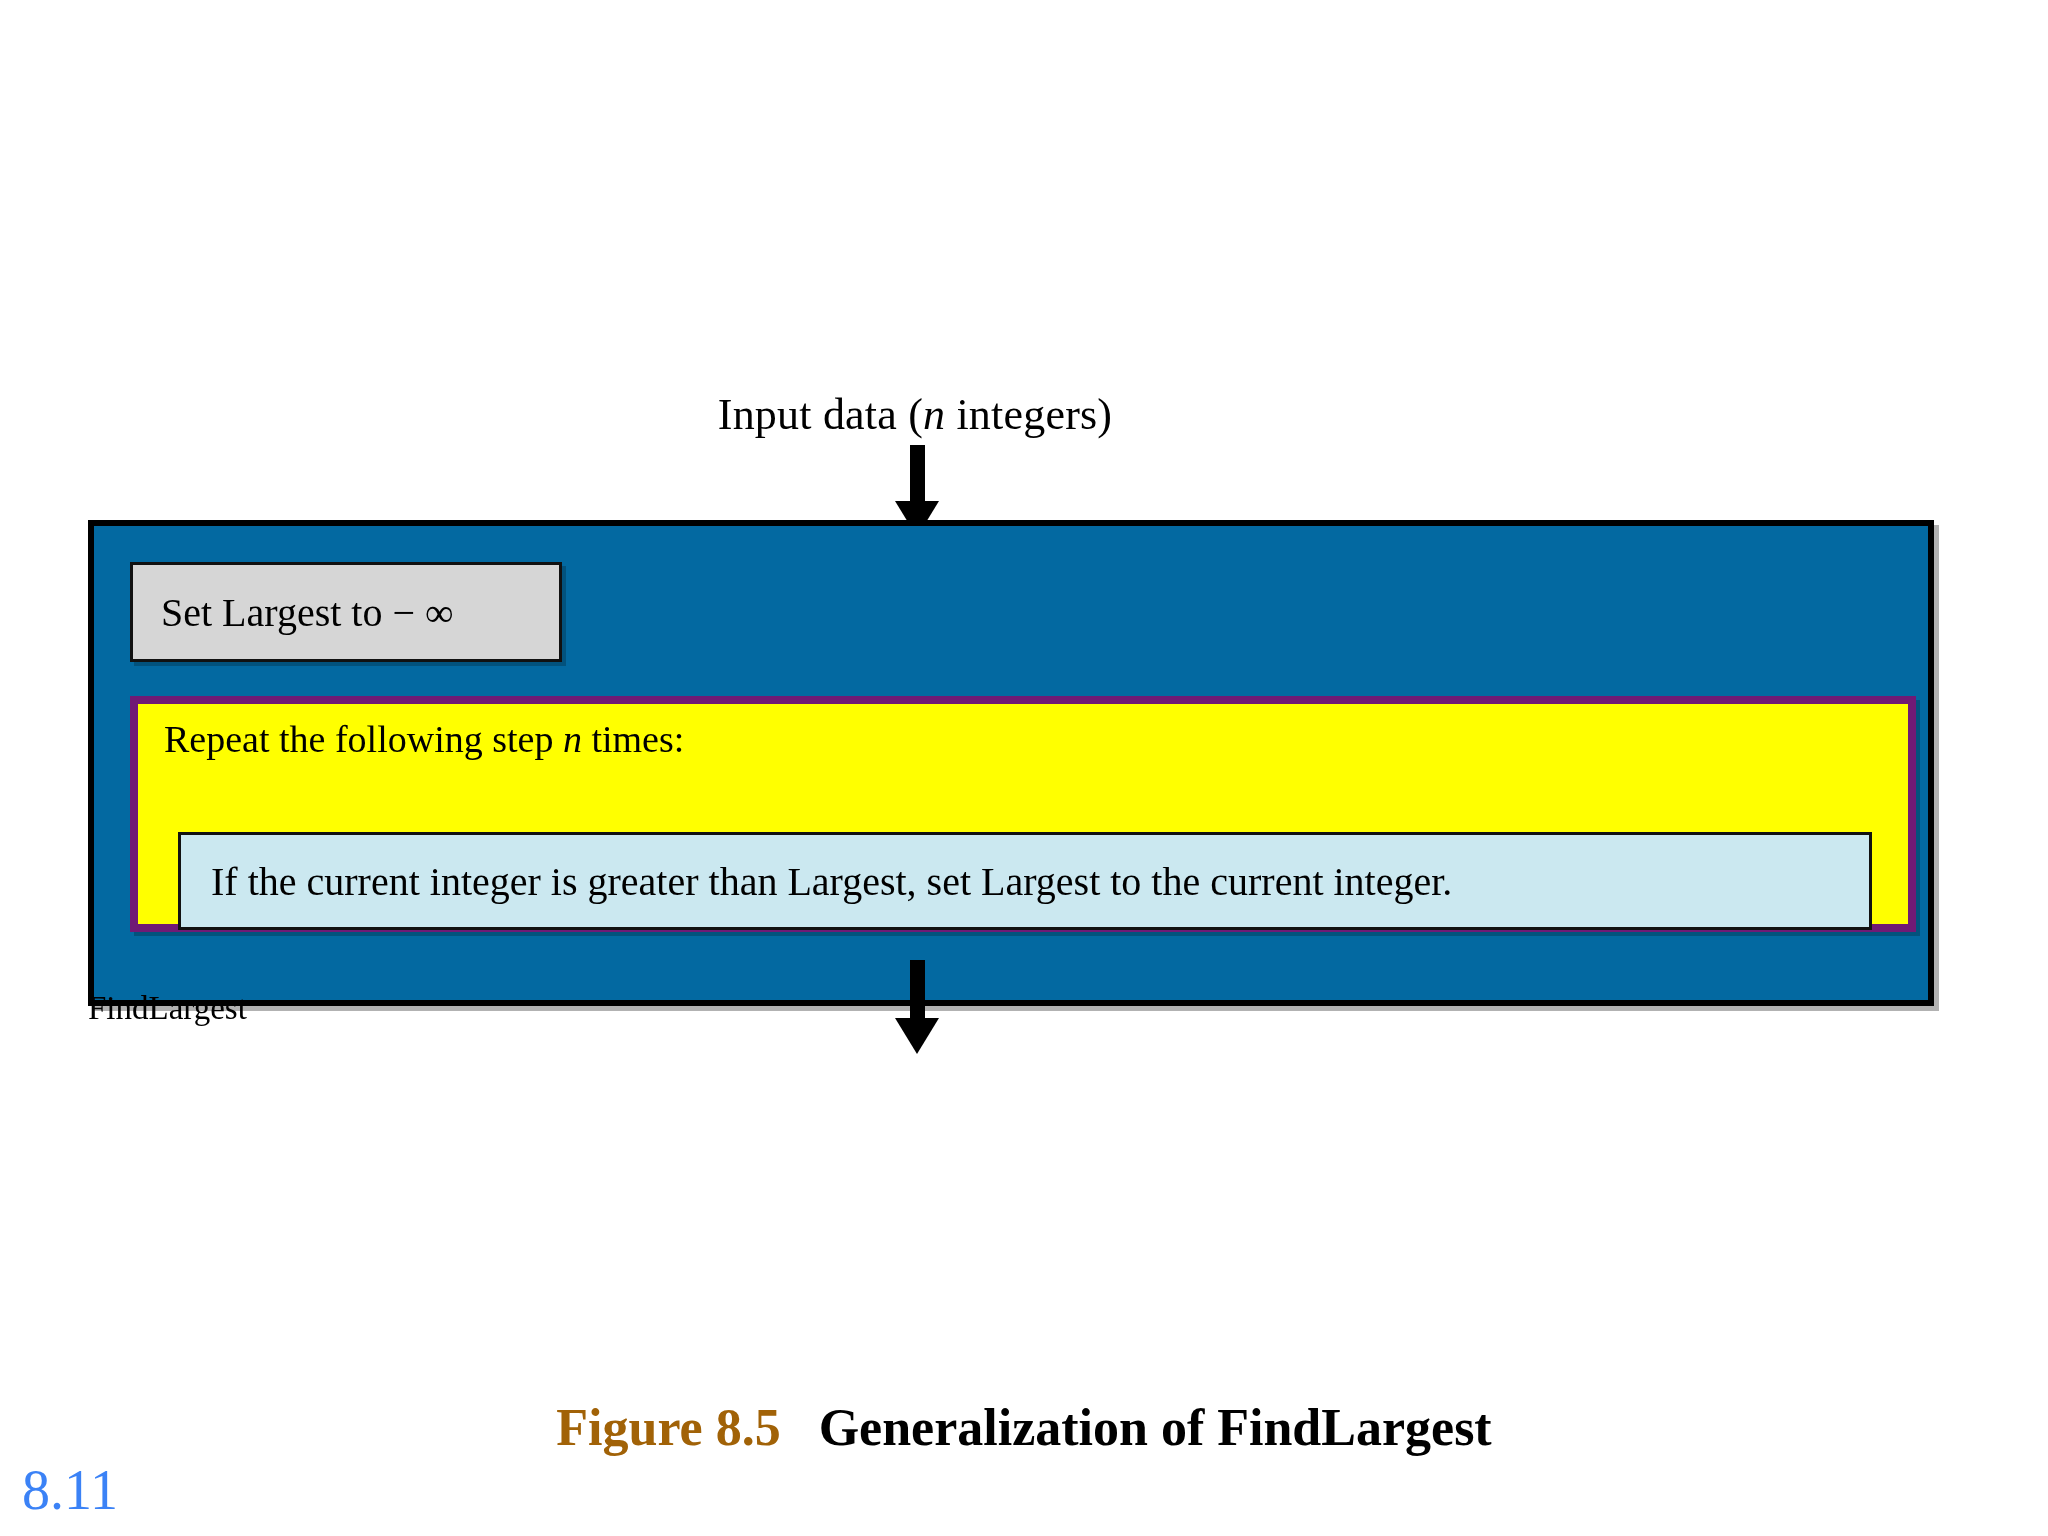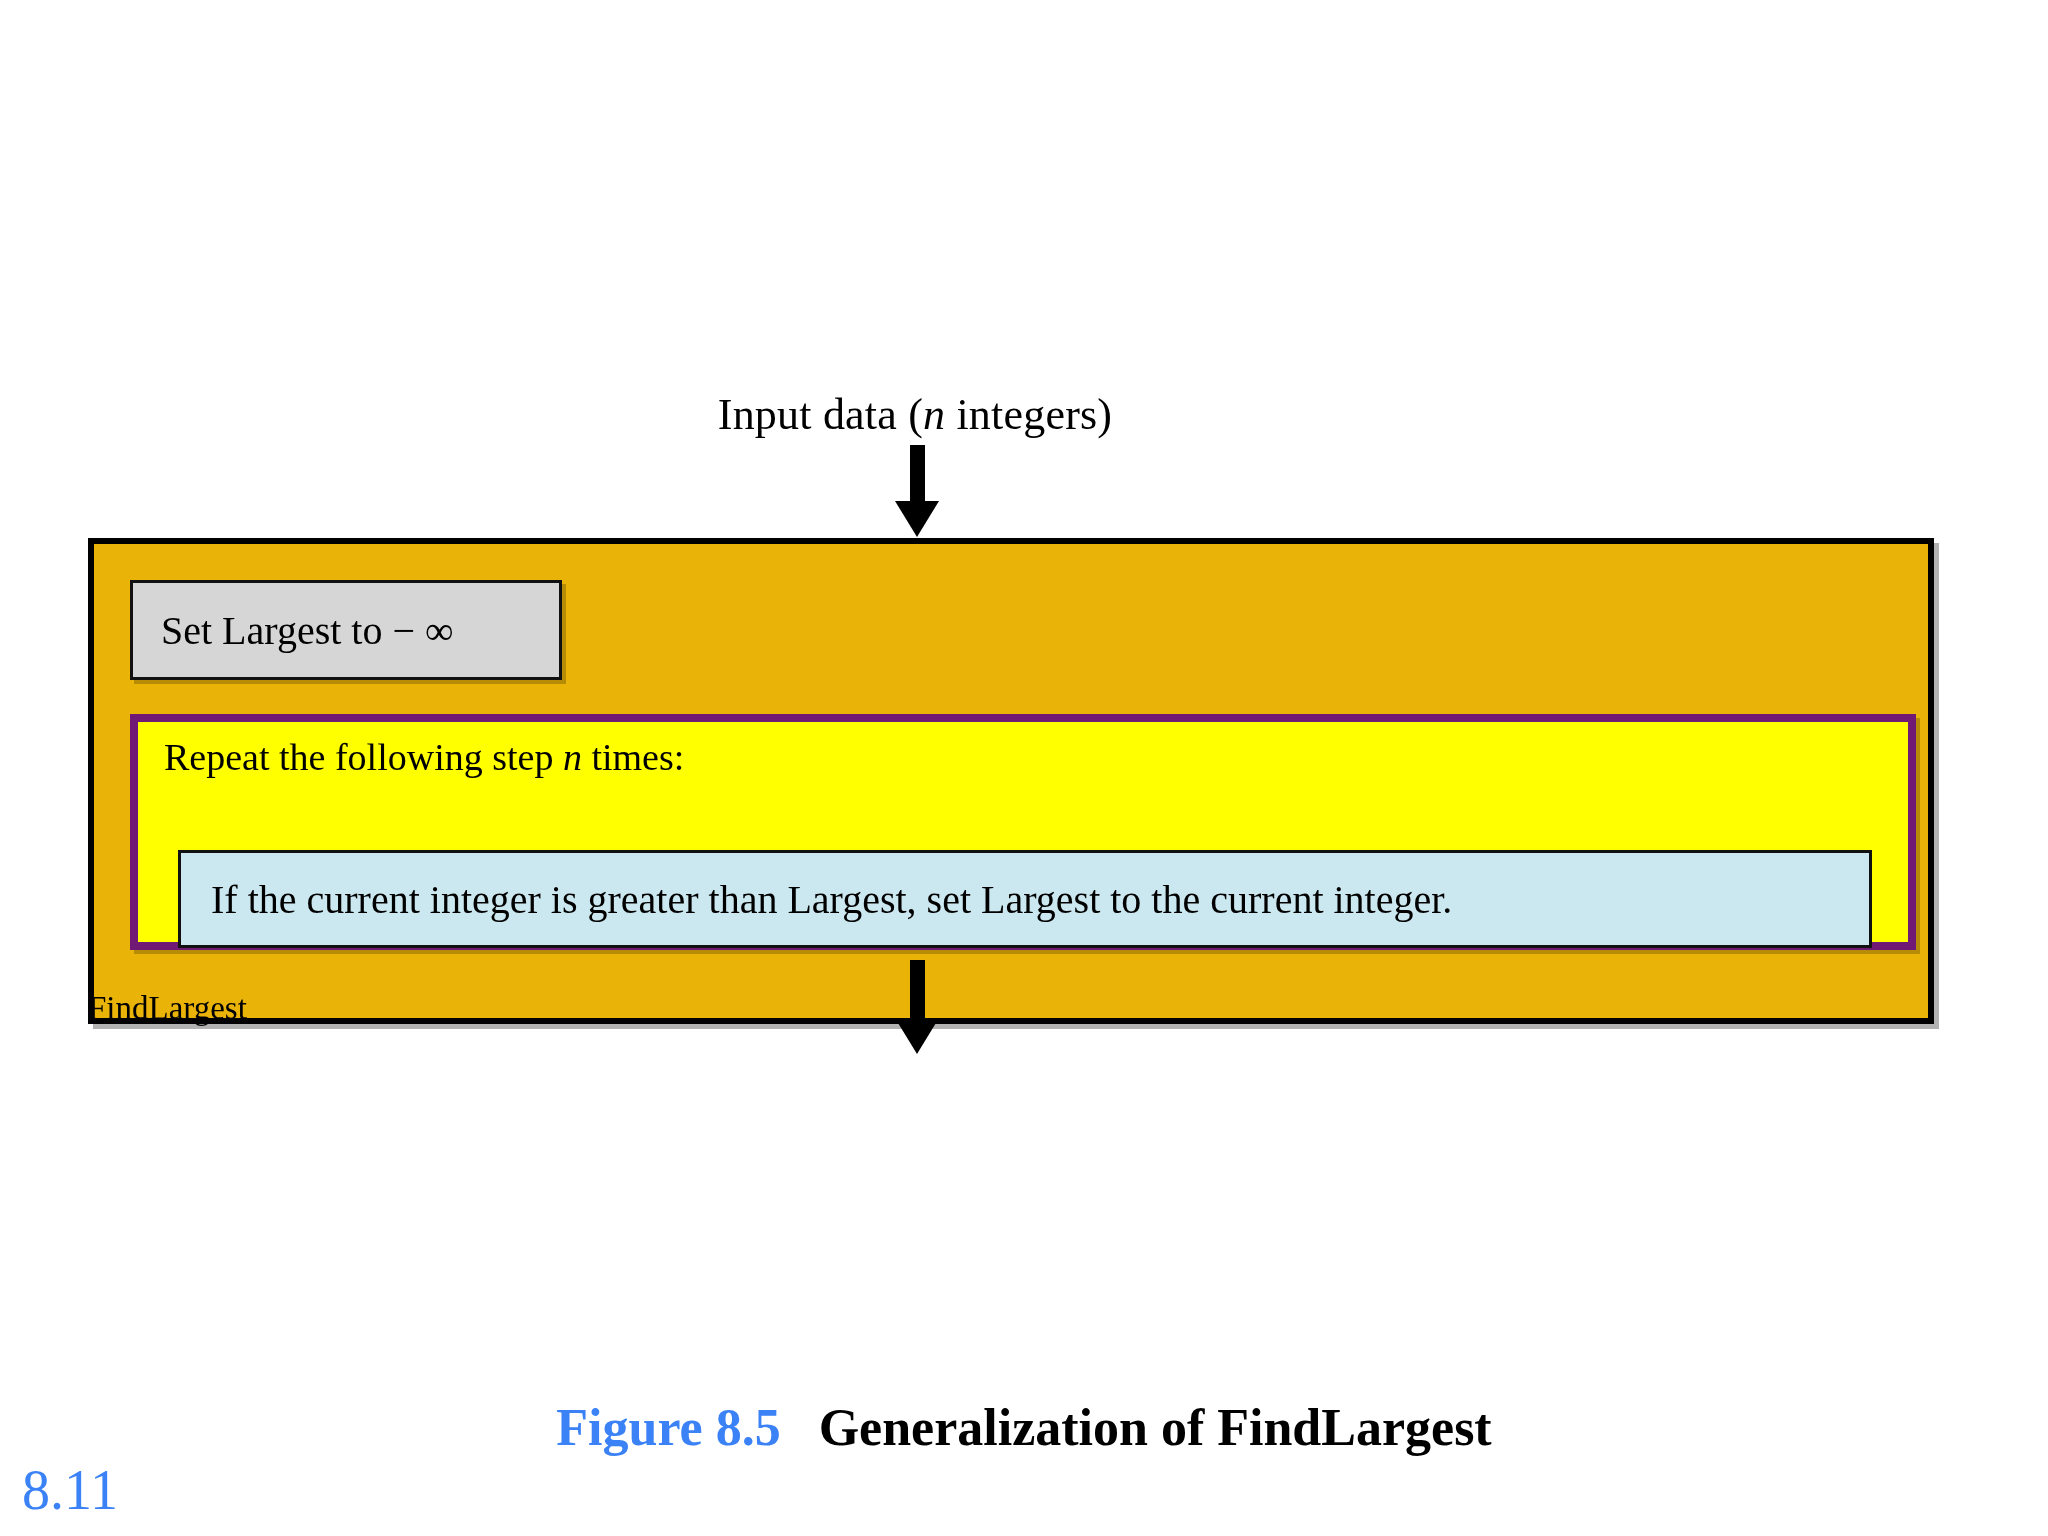--- a/index.html
+++ b/index.html
@@ -63,25 +63,25 @@
   .arrow-in  .head  { top: 56px; }
 
   .arrow-out { left: 895px; top: 960px;  height: 98px; }
   .arrow-out .shaft { height: 62px; }
   .arrow-out .head  { top: 58px; }
 
   
   .outer-box {
     position: absolute;
     left: 88px;
-    top: 538px;
+    top: 520px;
     width: 1846px;
     height: 486px;
     border: 6px solid #000000;
-    background: #eab308;
+    background: #0369a1;
     box-sizing: border-box;
     box-shadow: 5px 5px 0 0 rgba(0,0,0,0.30);
   }
 
   
   .gray-box {
     position: absolute;
     left: 36px;
     top: 36px;
     width: 432px;
@@ -161,21 +161,21 @@
     position: absolute;
     left: 0;
     top: 1398px;
     width: 2048px;
     text-align: center;
     font-size: 52px;
     font-weight: bold;
     white-space: nowrap;
   }
   .caption .fig-no {
-    color: #3b82f6;
+    color: #a16207;
     margin-right: 38px;
   }
   .caption .fig-title {
     color: #000000;
   }
 
   
   .slide-number {
     position: absolute;
     left: 22px;

